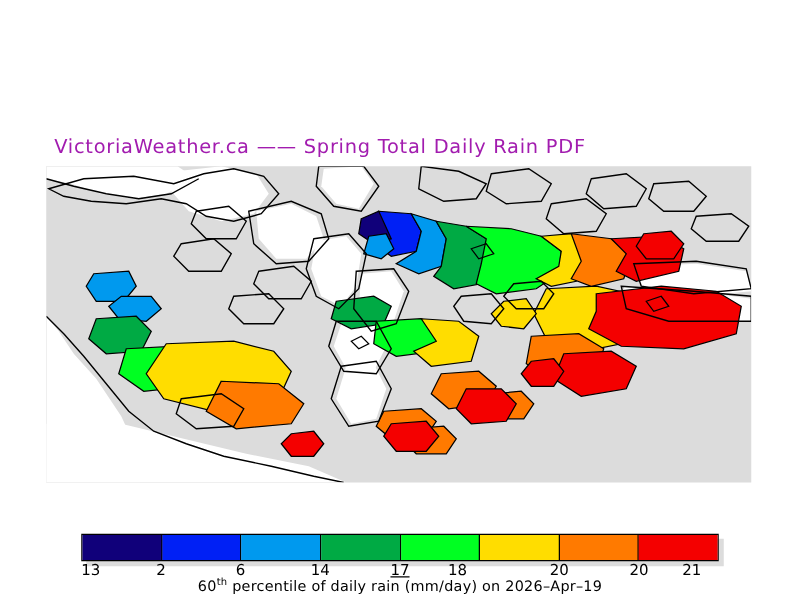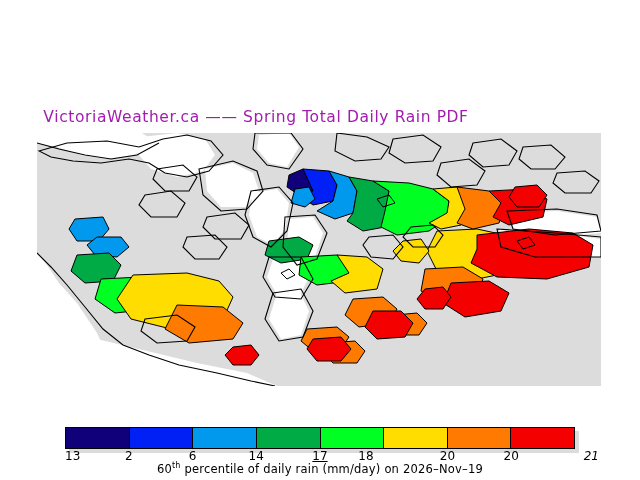--- a/index.html
+++ b/index.html
@@ -182,20 +182,20 @@
 
   <div class="ticks" id="ticks">
       <span class="tick first" style="left: 0px;">13</span>
       <span class="tick" style="left: 63.75px;">2</span>
       <span class="tick" style="left: 127.5px;">6</span>
       <span class="tick" style="left: 191.25px;">14</span>
       <span class="tick" style="left: 255px; text-decoration: underline;">17</span>
       <span class="tick" style="left: 301px;">18</span>
       <span class="tick" style="left: 382.5px;">20</span>
       <span class="tick" style="left: 446.25px;">20</span>
-      <span class="tick last" style="left: 534px; font-style: italic;">21</span>
+      <span class="tick last" style="left: 496px;">21</span>
     </div>
 
   <div class="cap">
-    <span>60</span><sup>th</sup><span> percentile of daily rain (mm/day) on 2026–Nov–19</span>
+    <span>60</span><sup>th</sup><span> percentile of daily rain (mm/day) on 2026–Apr–19</span>
   </div>
 
 </div>
 
 </body></html>

